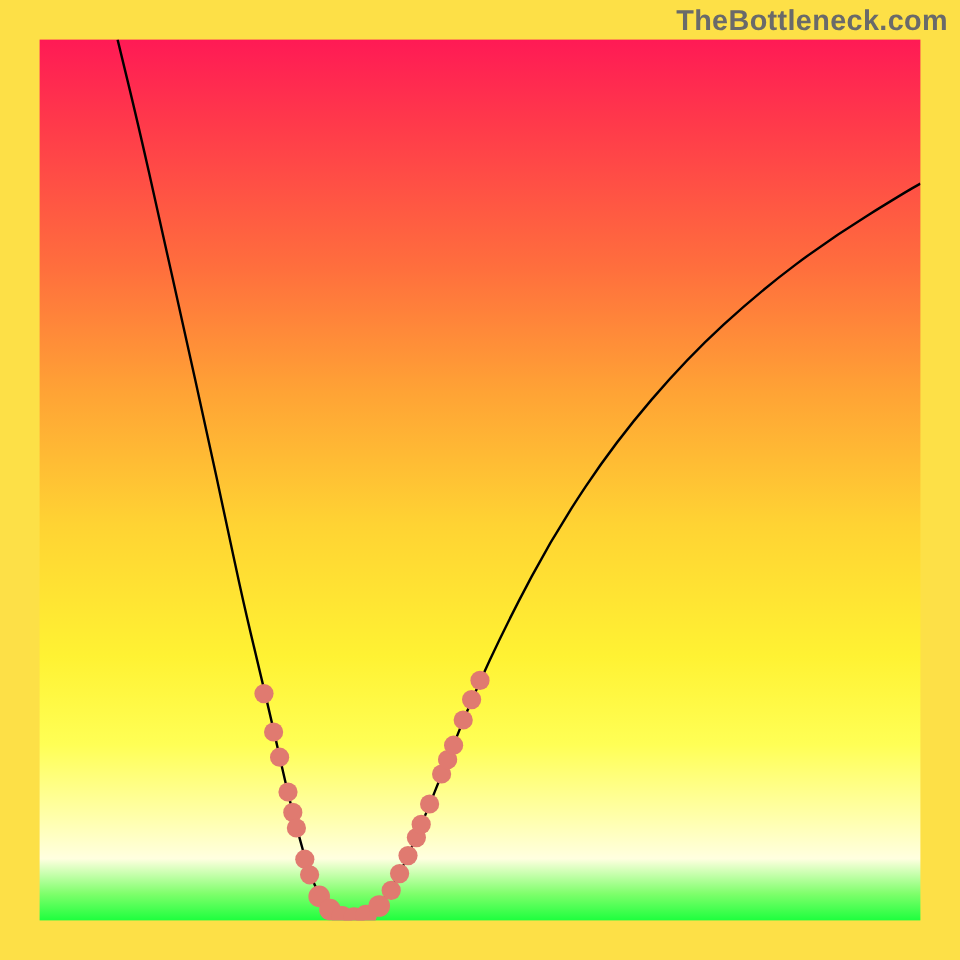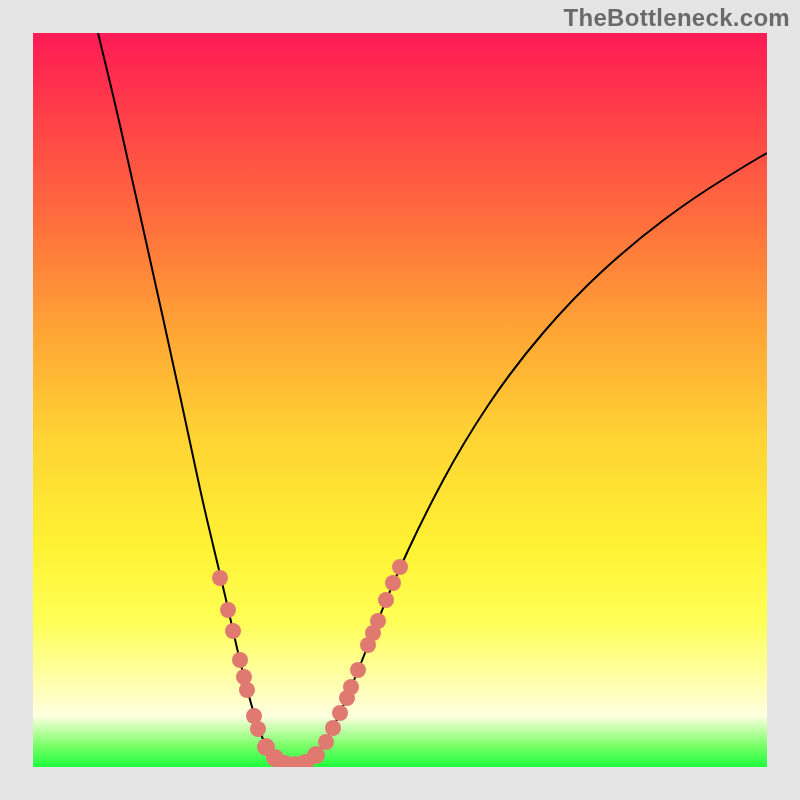--- a/index.html
+++ b/index.html
@@ -9,21 +9,21 @@
     height: 800px;
     overflow: hidden;
     background: #000;
   }
   .frame {
     position: absolute;
     left: 0;
     top: 0;
     width: 800px;
     height: 800px;
-    background: #e5e5e5;
+    background: #fde047;
   }
   .plot-area {
     position: absolute;
     left: 33px;
     top: 33px;
     width: 734px;
     height: 734px;
     
     background: linear-gradient(
       to bottom,

